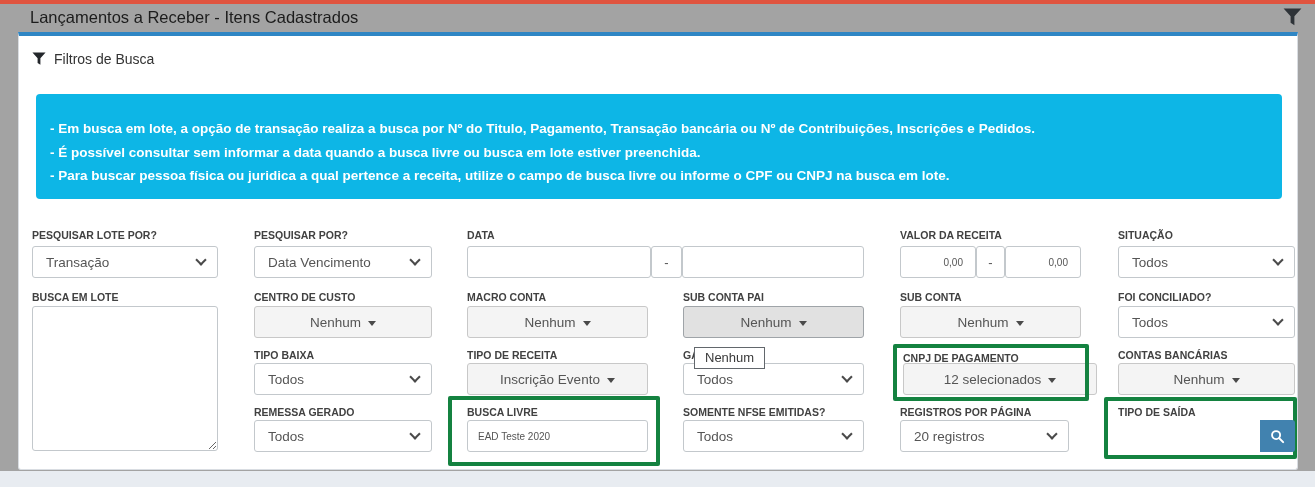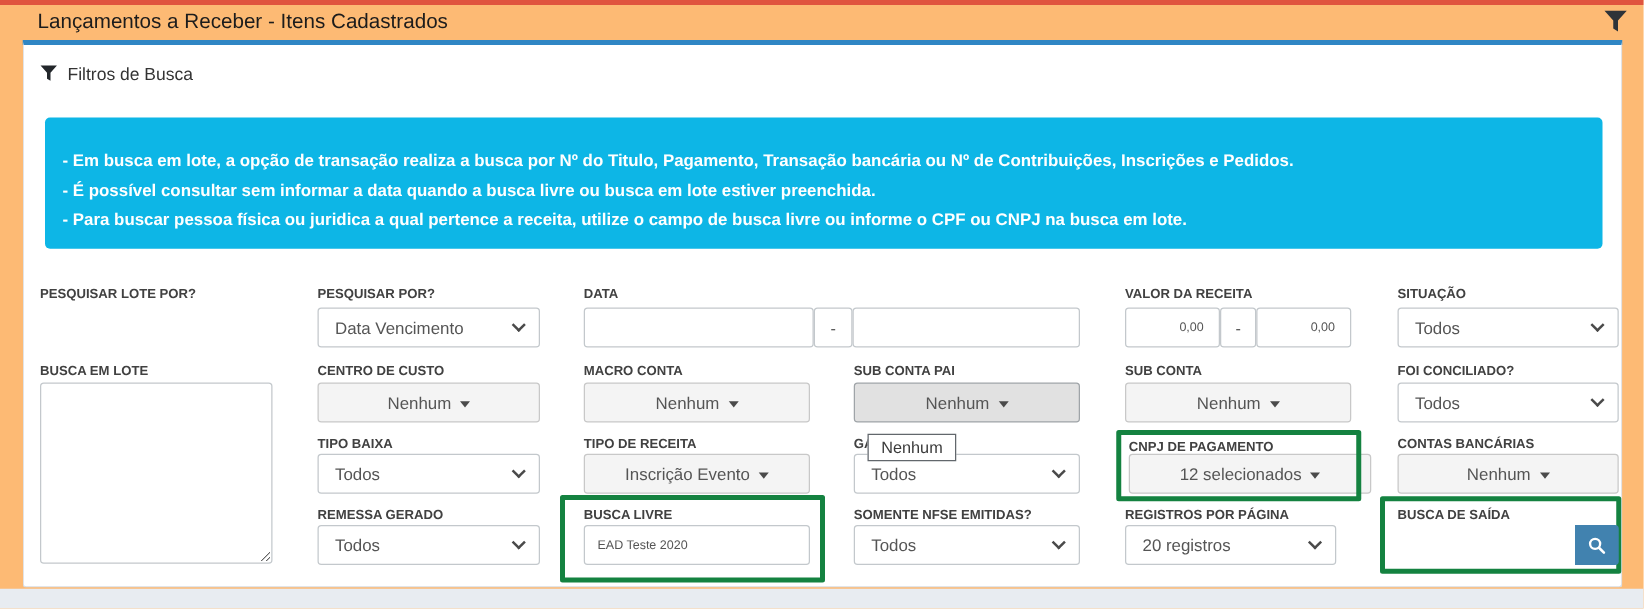--- a/index.html
+++ b/index.html
@@ -4,21 +4,21 @@
 <style>
   :root{
     --topbar:#e0543f;
     --accent-blue:#2f86c4;
     --notice-bg:#0db6e6;
     --highlight-green:#148240;
     --button-blue:#4182af;
   }
   *{box-sizing:border-box;}
   body{margin:0;font-family:"Liberation Sans",sans-serif;background:#fff;}
-  .page{position:relative;width:1315px;height:487px;overflow:hidden;background:#fdba74;}
+  .page{position:relative;width:1315px;height:487px;overflow:hidden;background:#a3a3a3;}
   .topbar{position:absolute;left:0;top:0;width:100%;height:4px;background:var(--topbar);}
   .page-title{position:absolute;left:30px;top:8px;font-size:16.5px;color:#1c1c1c;white-space:nowrap;}
   .funnel-top{position:absolute;left:1283px;top:8px;width:19px;height:19px;cursor:pointer;}
   .panel{position:absolute;left:18px;top:32px;width:1280px;height:438px;background:#fff;
          border:1px solid #d9dde2;border-top:4px solid var(--accent-blue);border-radius:0 0 3px 3px;}
   .panel-header{position:absolute;left:32px;top:51px;display:flex;align-items:center;gap:8px;
                 font-size:14px;color:#333;}
   .notice{position:absolute;left:36px;top:94px;width:1246px;height:105px;background:var(--notice-bg);
           border-radius:4px;padding:23px 20px 0 14px;color:#fff;font-weight:700;font-size:13.5px;
           line-height:23.5px;}
@@ -73,20 +73,24 @@
     <div>- É possível consultar sem informar a data quando a busca livre ou busca em lote estiver preenchida.</div>
     <div>- Para buscar pessoa física ou juridica a qual pertence a receita, utilize o campo de busca livre ou informe o CPF ou CNPJ na busca em lote.</div>
   </div>
 
   <div class="flabel" style="left:32px;top:229px">PESQUISAR LOTE POR?</div>
   <div class="flabel" style="left:254px;top:229px">PESQUISAR POR?</div>
   <div class="flabel" style="left:467px;top:229px">DATA</div>
   <div class="flabel" style="left:900px;top:229px">VALOR DA RECEITA</div>
   <div class="flabel" style="left:1118px;top:229px">SITUAÇÃO</div>
 
+  <div class="select" style="left:32px;top:246px;width:186px">
+    <span>Transação</span>
+    <span class="chev"></span>
+  </div>
   <div class="select" style="left:254px;top:246px;width:178px">
     <span>Data Vencimento</span>
     <span class="chev"></span>
   </div>
   <input class="tinput" style="left: 467px; top: 246px; width: 184px;">
   <div class="sepbox" style="left:651px;top:246px;width:31px">-</div>
   <input class="tinput" style="left: 682px; top: 246px; width: 182px;">
   <input class="tinput num" style="left: 900px; top: 246px; width: 76px;" value="0,00">
   <div class="sepbox" style="left:976px;top:246px;width:29px">-</div>
   <input class="tinput num" style="left: 1005px; top: 246px; width: 76px;" value="0,00">
@@ -150,21 +154,21 @@
   </div>
   <div class="ddbtn" style="left:1118px;top:363px;width:177px">
     <span>Nenhum</span>
     <span class="caret"></span>
   </div>
 
   <div class="flabel" style="left:254px;top:406px">REMESSA GERADO</div>
   <div class="flabel" style="left:467px;top:406px">BUSCA LIVRE</div>
   <div class="flabel" style="left:683px;top:406px">SOMENTE NFSE EMITIDAS?</div>
   <div class="flabel" style="left:900px;top:406px">REGISTROS POR PÁGINA</div>
-  <div class="flabel" style="left:1118px;top:406px">BUSCA DE SAÍDA</div>
+  <div class="flabel" style="left:1118px;top:406px">TIPO DE SAÍDA</div>
 
   <div class="select" style="left:254px;top:420px;width:178px">
     <span>Todos</span>
     <span class="chev"></span>
   </div>
   <input class="tinput" style="left: 467px; top: 420px; width: 181px;" value="EAD Teste 2020">
   <div class="select" style="left:683px;top:420px;width:181px">
     <span>Todos</span>
     <span class="chev"></span>
   </div>

